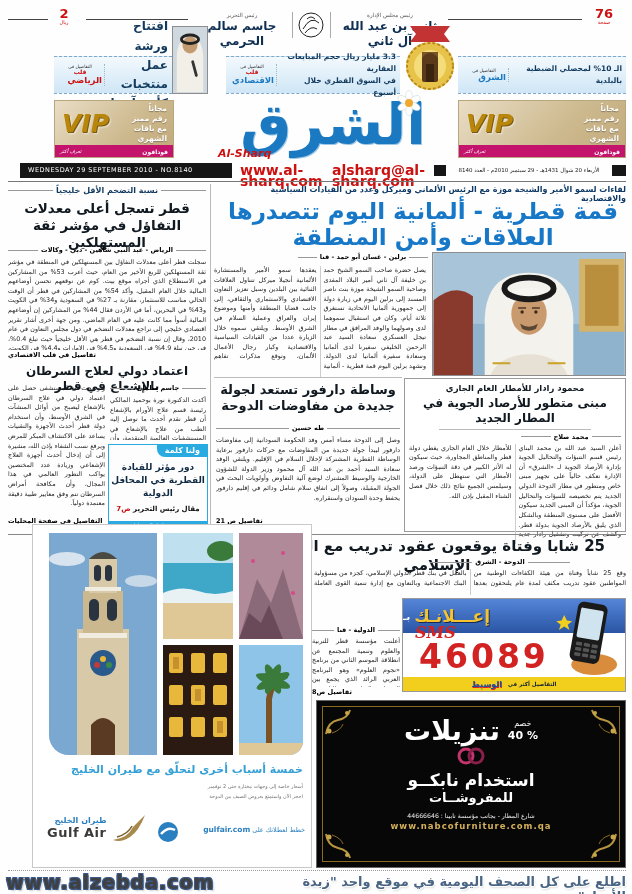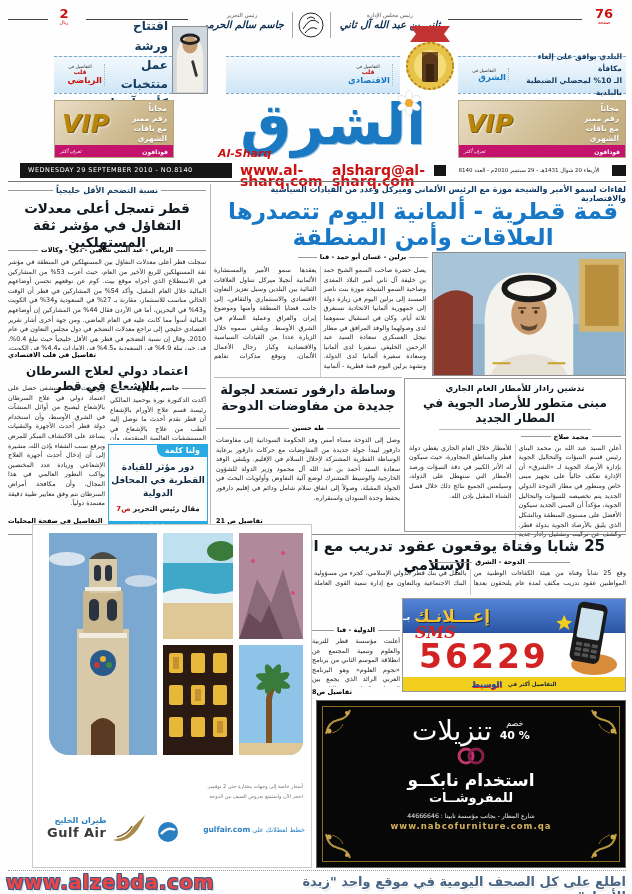--- a/index.html
+++ b/index.html
@@ -10,21 +10,21 @@
   .red{color:#cc1111;}
   .hline{border-top:1px solid #444;height:0;}
   .dotline{border-top:1px dotted #999;height:0;}
   .vline{border-left:1px solid #aaa;width:0;}
   
   .numblock{text-align:center;line-height:1;}
   .numblock .n{font-size:13px;font-weight:bold;color:#cc1111;}
   .numblock .l{font-size:5px;color:#cc1111;}
   .staff{direction:rtl;text-align:center;line-height:1.25;}
   .staff .lab{font-size:5.5px;color:#555;}
-  .staff .nam{font-size:10px;font-weight:bold;color:#0e2e52;font-style:italic;}
+  .staff .nam{font-size:12px;font-weight:bold;color:#0e2e52;}
   
   .teaser{display:flex;direction:rtl;background:linear-gradient(#f3f9fd,#cfe6f6);
           border-top:1px dashed #7fa9c9;border-bottom:1px dashed #7fa9c9;align-items:center;padding:2px 4px;}
   .t-title{flex:1;text-align:right;font-size:7.5px;font-weight:bold;color:#123a5e;line-height:1.6;}
   .t-stamp{width:44px;text-align:center;line-height:1.15;border-right:1px dotted #9bb;padding-right:2px;margin-right:3px;}
   .t-det{font-size:4.5px;color:#333;display:block;}
   .t-pre{font-size:6px;font-weight:bold;color:#cc1111;display:block;}
   .t-name{font-size:8.5px;font-weight:bold;display:block;margin-left:40px;}
   .t-blue{color:#1b79c2;} .t-red{color:#cc1111;}
   
@@ -78,40 +78,40 @@
              direction:rtl;align-items:center;justify-content:center;gap:6px;}
   .sms-foot{font-size:5.5px;font-weight:bold;color:#123;}
   .sms-brand{font-size:8px;font-weight:bold;color:#1b4fa0;text-shadow:.5px .5px 0 #d22;}
   
   .nabco{background:#070707;border:1px solid #666;overflow:hidden;}
   .nb-frame{position:absolute;inset:5px;border:1px solid #8a6d1f;}
   .nb-inner{position:absolute;inset:0;display:flex;flex-direction:column;align-items:center;direction:rtl;padding-top:14px;}
   .nb-row{display:flex;align-items:center;gap:8px;direction:rtl;}
   .nb-disc{text-align:center;color:#fff;line-height:1.2;}
   .nb-disc .w{font-size:8px;display:block;} .nb-disc .v{font-size:11px;font-weight:bold;display:block;}
-  .nb-title{font-size:27px;font-weight:normal;color:#fff;}
+  .nb-title{font-size:27px;font-weight:bold;color:#fff;}
   .nb-n1{font-size:17px;font-weight:bold;color:#fff;letter-spacing:2px;margin-top:4px;}
   .nb-n2{font-size:13px;font-weight:bold;color:#fff;letter-spacing:3px;}
   .nb-adr{font-size:6.2px;color:#eee;margin-top:7px;}
   .nb-url{font-size:8.5px;font-weight:bold;color:#d4b05a;margin-top:2px;letter-spacing:1px;}
   .nc{position:absolute;width:30px;height:30px;}
   .nc1{top:6px;left:6px;} .nc2{top:6px;right:6px;transform:scaleX(-1);}
   .nc3{bottom:6px;left:6px;transform:scaleY(-1);} .nc4{bottom:6px;right:6px;transform:scale(-1,-1);}
   
   .gulf{border:1px solid #c9c9c9;background:#fff;}
   .tile{position:absolute;overflow:hidden;background:#bcd2e2;}
   .ga-cap{position:absolute;font-size:11px;font-weight:bold;color:#35a0d5;direction:rtl;text-align:right;}
   .ga-note{position:absolute;font-size:5px;color:#777;direction:rtl;text-align:right;line-height:1.5;}
   .ga-logo{position:absolute;display:flex;align-items:center;gap:4px;}
   .ga-ar{font-size:8px;font-weight:bold;color:#2a7fc0;text-align:right;direction:rtl;}
   .ga-en{font-size:13px;font-weight:bold;color:#3a3a3a;letter-spacing:.5px;}
   .ga-book{position:absolute;direction:rtl;font-size:6.5px;color:#2a7fc0;}
   .ga-book b{font-size:7.5px;}
   
-  .bn-url{font-size:19px;font-weight:bold;color:#ef4444;letter-spacing:1px;
+  .bn-url{font-size:19px;font-weight:bold;color:#404040;letter-spacing:1px;
           text-shadow:-1px -1px 0 #3a5a8c,1px -1px 0 #3a5a8c,-1px 1px 0 #3a5a8c,1px 1px 0 #3a5a8c,2px 2px 2px #0003;}
   .bn-txt{direction:rtl;font-size:13px;font-weight:bold;color:#4a6584;text-align:right;
           text-shadow:-1px 0 0 #fff,1px 0 0 #fff,0 -1px 0 #fff,0 1px 0 #fff,1px 2px 2px #0002;}
 </style>
 </head>
 <body>
 
 <div id="page">
 
   <div class="abs hline" style="left:8px;top:19px;width:40px"></div>
@@ -155,29 +155,32 @@
     <circle cx="26" cy="42" r="24" fill="#e8c34a"></circle>
     <circle cx="26" cy="42" r="23" fill="none" stroke="#b88a1f" stroke-width="2" stroke-dasharray="3 2"></circle>
     <circle cx="26" cy="42" r="16" fill="#f4dc7a"></circle>
     <rect x="18" y="28" width="16" height="30" rx="2" fill="#5a3a1a"></rect>
     <path d="M18 34q8-10 16 0v-6H18z" fill="#7a5426"></path>
     <rect x="22" y="40" width="8" height="18" fill="#3a2410"></rect>
   </svg>
 
   <div class="abs teaser" style="left:458px;top:56px;width:168px;height:38px">
     <div class="t-title">
-      <div>البلدي يوافق على إلغاء مكافأة</div>
       <div>الـ 10% لمحصلي الضبطية بالبلدية</div>
     </div>
     <div class="t-stamp">
       <span class="t-det">التفاصيل في</span>
       <span class="t-name t-blue">الشرق</span>
     </div>
   </div>
   <div class="abs teaser" style="left:226px;top:56px;width:174px;height:38px">
+    <div class="t-title">
+      <div>3.3 مليار ريال حجم المبايعات العقارية</div>
+      <div>في السوق القطري خلال أسبوع</div>
+    </div>
     <div class="t-stamp">
       <span class="t-det">التفاصيل في</span>
       <span class="t-pre">قلب</span>
       <span class="t-name t-blue">الاقتصادي</span>
     </div>
   </div>
   <div class="abs teaser" style="left:54px;top:56px;width:118px;height:38px">
     <div class="t-title" style="font-size:12px">
       <div>افتتاح ورشة عمل</div>
       <div>منتخبات كأس آسيا 2011</div>
@@ -300,21 +303,21 @@
 
   <div class="abs hline" style="left:214px;top:377px;width:188px;border-color:#bbb"></div>
   <div class="abs h-dark" style="left:216px;top:382px;width:184px;font-size:13px">وساطة دارفور تستعد لجولة جديدة من مفاوضات الدوحة</div>
   <div class="abs byline" style="left:216px;top:424px;width:184px">
     <span>طه حسين</span>
   </div>
   <div class="abs bt" style="left:216px;top:436px;width:184px;height:78px">وصل إلى الدوحة مساء أمس وفد الحكومة السودانية إلى مفاوضات دارفور ليبدأ جولة جديدة من المفاوضات مع حركات دارفور برعاية الوساطة القطرية المشتركة لإحلال السلام في الإقليم. ويلتقي الوفد سعادة السيد أحمد بن عبد الله آل محمود وزير الدولة للشؤون الخارجية والوسيط المشترك لوضع آلية التفاوض وأولويات البحث في الجولة المقبلة، وصولاً إلى اتفاق سلام شامل ودائم في إقليم دارفور يحفظ وحدة السودان واستقراره.</div>
   <div class="abs ftr" style="left:216px;top:517px;width:184px;text-align:left">تفاصيل ص 21</div>
 
   <div class="abs box" style="left:404px;top:378px;width:222px;height:154px">
-    <div class="h-dark" style="font-size:8.5px">تدشين رادار للأمطار العام الجاري</div>
+    <div class="h-dark" style="font-size:8.5px">محمود رادار للأمطار العام الجاري</div>
     <div class="h-dark" style="font-size:12px;margin-top:2px">مبنى متطور للأرصاد الجوية في المطار الجديد</div>
     <div class="hline" style="margin:3px 30px;border-color:#bbb"></div>
     <div class="byline" style="width:100px;margin:0 0 0 auto">
       <span>محمد صلاح</span>
     </div>
     <div class="bt c2" style="height:100px;margin-top:3px">أعلن السيد عبد الله بن محمد البناي رئيس قسم التنبؤات والتحاليل الجوية بإدارة الأرصاد الجوية لـ «الشرق» أن الإدارة تعكف حالياً على تجهيز مبنى خاص ومتطور في مطار الدوحة الدولي الجديد يتم تخصيصه للتنبؤات والتحاليل الجوية، مؤكداً أن المبنى الجديد سيكون الأفضل على مستوى المنطقة وبالشكل الذي يليق بالأرصاد الجوية بدولة قطر. وكشف عن تركيب وتشغيل رادار جديد للأمطار خلال العام الجاري يغطي دولة قطر والمناطق المجاورة، حيث سيكون له الأثر الكبير في دقة التنبؤات ورصد الأمطار التي ستهطل على الدولة، وسيلمس الجميع نتائج ذلك خلال فصل الشتاء المقبل بإذن الله.</div>
   </div>
 
   <div class="abs hline" style="left:8px;top:534px;width:618px;border-color:#888"></div>
 
@@ -332,21 +335,21 @@
   </div>
   <div class="abs bt" style="left:312px;top:637px;width:88px;height:50px">أعلنت مؤسسة قطر للتربية والعلوم وتنمية المجتمع عن انطلاقة الموسم الثاني من برنامج «نجوم العلوم» وهو البرنامج العربي الرائد الذي يجمع بين الضبط الوثائقي والتلفزيون الواقعي، حيث يتم استعراض أبحاث 16 شاباً عربياً.</div>
   <div class="abs ftr" style="left:312px;top:688px;width:88px;text-align:left">تفاصيل ص8</div>
 
   <div class="abs sms" style="left:402px;top:598px;width:224px;height:94px">
     <div class="sms-top">
       <span class="sms-title">إعـــلانـك</span>
       <span class="sms-with">بـ</span>
     </div>
     <div class="sms-script">SMS</div>
-    <div class="sms-num">56229</div>
+    <div class="sms-num">46089</div>
     <svg class="abs" style="right:4px;top:2px" width="66" height="74" viewBox="0 0 70 84">
       <ellipse cx="42" cy="72" rx="26" ry="12" fill="#d88c3c"></ellipse>
       <g transform="rotate(10 35 40)">
         <rect x="18" y="2" width="34" height="68" rx="7" fill="#1a1a1a"></rect>
         <rect x="22" y="9" width="26" height="34" rx="2" fill="#cfe4ef"></rect>
         <g fill="#555">
           <rect x="23" y="48" width="7" height="4" rx="1"></rect>
             <rect x="32" y="48" width="7" height="4" rx="1"></rect>
             <rect x="41" y="48" width="7" height="4" rx="1"></rect>
           <rect x="23" y="54" width="7" height="4" rx="1"></rect>
@@ -475,20 +478,21 @@
       <path d="M30 110V54q2-10 4-12" stroke="#7a5426" stroke-width="6" fill="none"></path>
       <g fill="#3a7a3a">
         <ellipse cx="34" cy="36" rx="18" ry="5" transform="rotate(20 34 36)"></ellipse>
         <ellipse cx="34" cy="36" rx="18" ry="5" transform="rotate(-25 34 36)"></ellipse>
         <ellipse cx="34" cy="34" rx="16" ry="5" transform="rotate(65 34 34)"></ellipse>
         <ellipse cx="34" cy="34" rx="16" ry="5" transform="rotate(115 34 34)"></ellipse>
         <ellipse cx="34" cy="32" rx="15" ry="4.5"></ellipse>
       </g>
       <rect y="98" width="64" height="12" fill="#e0c896"></rect>
     </svg>
+    <div class="ga-cap" style="left:10px;top:238px;width:260px">خمسة أسباب أخرى لتحلّق مع طيران الخليج</div>
     <div class="ga-note" style="left:80px;top:258px;width:190px">أسعار خاصة إلى وجهات مختارة حتى 2 نوفمبر</div>
     <div class="ga-note" style="left:80px;top:268px;width:190px">احجز الآن واستمتع بعروض الصيف من الدوحة</div>
     <div class="ga-logo" style="left:14px;top:288px">
       <div>
         <div class="ga-ar">طيران الخليج</div>
         <div class="ga-en">Gulf Air</div>
       </div>
       <svg width="36" height="30" viewBox="0 0 36 30">
         <path d="M2 27q15-2 20-13L34 2q-6 16-15 22T2 27z" fill="#a8894a"></path>
         <path d="M6 24q11-3 15-11" stroke="#7a5f2a" stroke-width="1.5" fill="none"></path>

